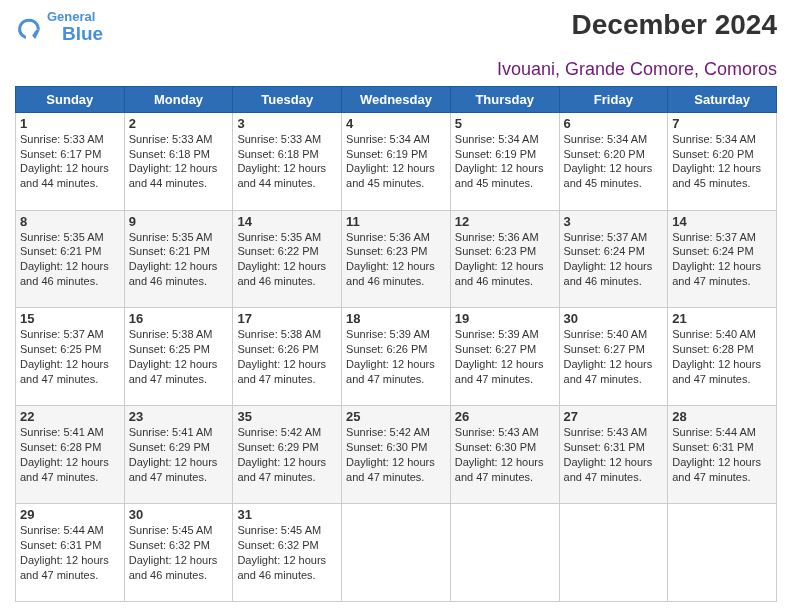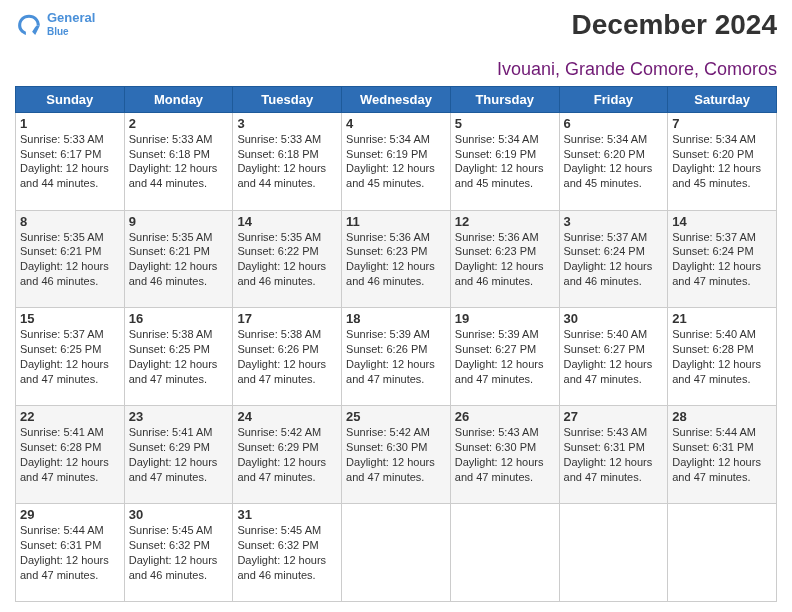--- a/index.html
+++ b/index.html
@@ -110,21 +110,21 @@
 <div class="page">
   <div class="header">
     <div class="logo">
       <svg class="logo-icon" viewBox="0 0 36 36">
         <rect x="0" y="0" width="36" height="36" fill="white"></rect>
         <path d="M18 6 C10 6 4 12 4 20 C4 26 8 30 14 32 L14 28 C10 26 8 23 8 20 C8 14 12 10 18 10 C24 10 28 14 28 20 L32 20 C32 12 26 6 18 6Z" fill="#4a90d9"></path>
         <path d="M28 20 L32 20 L26 32 L22 28 L26 22Z" fill="#4a90d9"></path>
       </svg>
       <div class="logo-text">
   <div style="color:#333;font-weight:bold;font-size:13px;"><span style="color:#4a90d9">General</span></div>
-  <div style="color:#333;font-weight:bold;font-size:10px;"><span style="color:#4a90d9">Blue</span></div>
+  <div style="color:#333;font-weight:bold;font-size:19px;margin-left:15px;"><span style="color:#4a90d9">Blue</span></div>
 </div>
     </div>
     <div class="title-block">
       <div class="main-title">December 2024</div>
       <div class="sub-title">Ivouani, Grande Comore, Comoros</div>
     </div>
   </div>
 
   <table class="calendar">
     <thead>
@@ -347,21 +347,21 @@
           <td>
         <span class="day-num">23</span>
         <div class="day-info">
           Sunrise: 5:41 AM<br>
           Sunset: 6:29 PM<br>
           Daylight: 12 hours<br>
           and 47 minutes.
         </div>
       </td>
           <td>
-        <span class="day-num">24</span>
+        <span class="day-num">35</span>
         <div class="day-info">
           Sunrise: 5:42 AM<br>
           Sunset: 6:29 PM<br>
           Daylight: 12 hours<br>
           and 47 minutes.
         </div>
       </td>
           <td>
         <span class="day-num">25</span>
         <div class="day-info">

